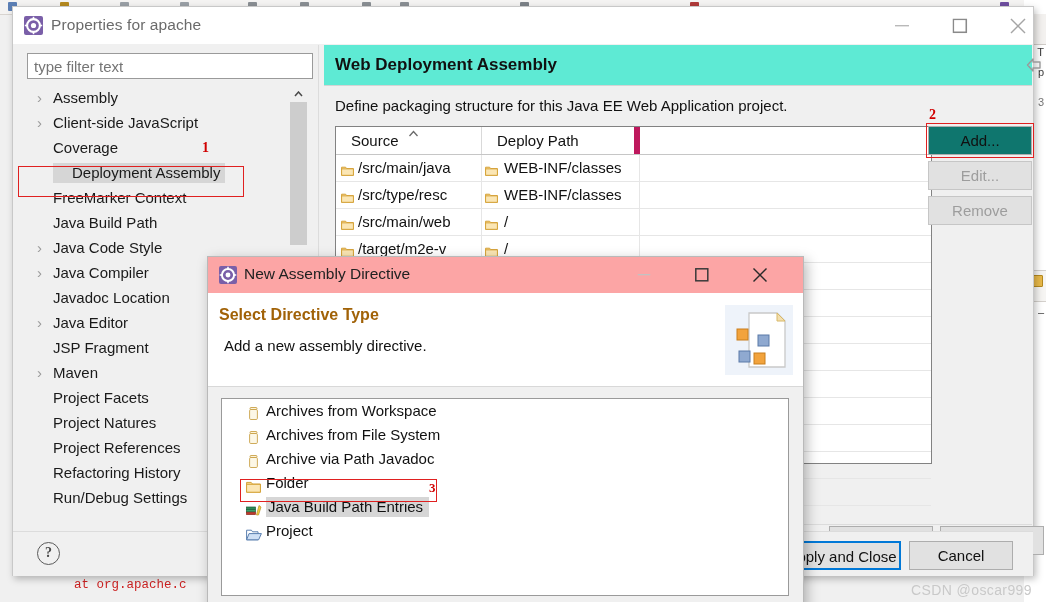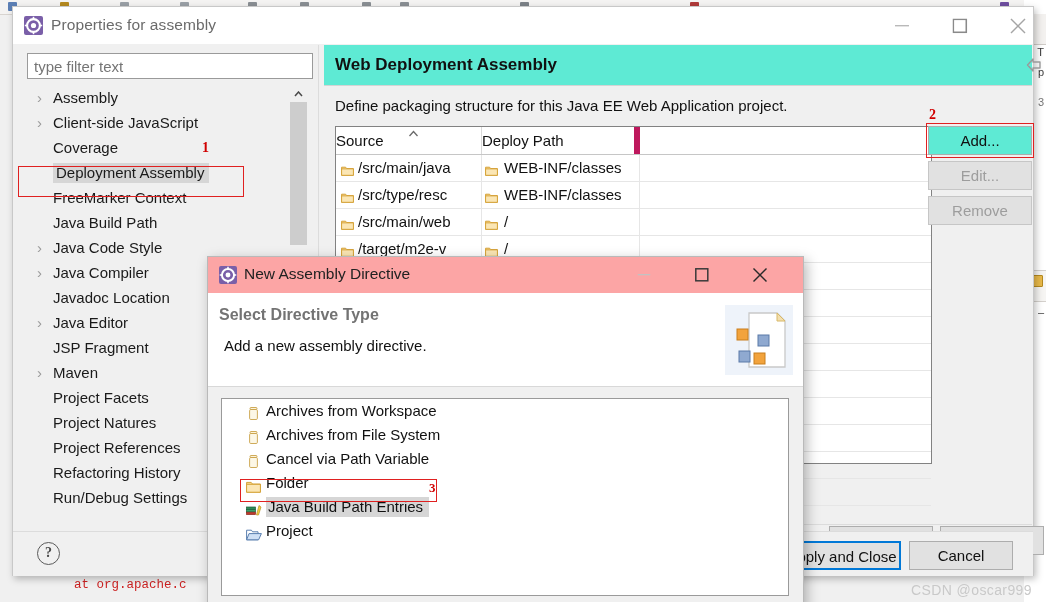--- a/index.html
+++ b/index.html
@@ -36,21 +36,21 @@
   
   #filter{
     position:absolute;left:14px;top:46px;width:286px;height:26px;
     box-sizing:border-box;border:1px solid #9a9a9a;background:#fff;
     font-family:"Liberation Sans",sans-serif;font-size:15px;color:#6d6d6d;
     padding:0 6px;outline:none;
   }
   #tree{position:absolute;left:14px;top:78px;width:286px;height:438px;background:#f0f0f0;overflow:hidden;}
   .tnode{position:relative;height:25px;line-height:25px;font-size:15px;color:#1a1a1a;padding-left:26px;white-space:nowrap;}
   .tnode .arrow{position:absolute;left:10px;top:0;height:25px;line-height:25px;color:#9a9a9a;font-size:12px;}
-  .tnode.sel > .lbl{background:#d6d6d6;padding:1px 5px 2px 3px;text-align:right;}
+  .tnode.sel > .lbl{background:#d6d6d6;padding:1px 5px 2px 19px;text-align:right;}
 
   
   #tscroll{position:absolute;left:277px;top:78px;width:17px;height:160px;background:#f0f0f0;}
   #tscroll .up{position:absolute;left:0;top:0;width:17px;height:17px;background:#f0f0f0;text-align:center;line-height:17px;font-size:10px;color:#555;}
   #tscroll .thumb{position:absolute;left:0;top:17px;width:17px;height:143px;background:#cdcdcd;}
 
   
   .hsep{position:absolute;background:#dcdcdc;height:1px;}
   .vsep{position:absolute;background:#dcdcdc;width:1px;}
 
@@ -60,36 +60,36 @@
   #rhead .h1{position:absolute;left:11px;top:10px;font-size:17px;font-weight:bold;color:#111;}
   #navzone{position:absolute;right:8px;top:8px;height:24px;}
   .navico{position:absolute;top:0;height:24px;}
 
   #rbody{position:absolute;left:0;top:41px;width:708px;height:437px;background:#f0f0f0;}
   #desc{position:absolute;left:11px;top:11px;font-size:15px;color:#111;white-space:nowrap;}
 
   
   #tbl{position:absolute;left:11px;top:40px;width:597px;height:338px;background:#fff;border:1px solid #828282;box-sizing:border-box;}
   #tbl .thead{position:relative;height:27px;background:#fff;border-bottom:1px solid #c6c6c6;}
-  #tbl .th{position:absolute;top:0;height:27px;line-height:27px;font-size:15px;color:#111;padding-left:0;box-sizing:border-box;}
+  #tbl .th{position:absolute;top:0;height:27px;line-height:27px;font-size:15px;color:#111;padding-left:15px;box-sizing:border-box;}
   #tbl .th.c1{left:0;width:146px;border-right:1px solid #d9d9d9;}
   #tbl .th.c2{left:146px;width:158px;border-right:6px solid #be185d;}
   #tbl .th.c3{left:304px;width:292px;}
   #tbl .sortarrow{position:absolute;left:72px;top:1px;font-size:11px;color:#6a6a6a;}
   #tbl .row{position:relative;height:26px;border-bottom:1px solid #e6e6e6;}
   #tbl .cell{position:absolute;top:0;height:26px;line-height:26px;font-size:15px;color:#111;white-space:nowrap;overflow:hidden;}
   #tbl .cell.c1{left:0;width:146px;padding-left:22px;box-sizing:border-box;border-right:1px solid #e6e6e6;}
   #tbl .cell.c2{left:146px;width:158px;padding-left:22px;box-sizing:border-box;border-right:1px solid #e6e6e6;}
   #tbl .cell.c3{left:304px;width:292px;}
   .folder-ico{position:absolute;left:5px;top:7px;width:13px;height:11px;}
   .folder-ico.c2i{left:149px;}
 
   
   .sbtn{position:absolute;right:0;width:104px;height:29px;box-sizing:border-box;
-        background:#5eead4;border:1px solid #adadad;font-size:15px;color:#111;
+        background:#0f766e;border:1px solid #adadad;font-size:15px;color:#111;
         text-align:center;line-height:27px;font-family:"Liberation Sans",sans-serif;}
   .sbtn.disabled{color:#9d9d9d;background:#e1e1e1;border-color:#c6c6c6;}
 
   #annot2{position:absolute;right:96px;top:-19px;color:#d00000;font-size:14px;font-weight:bold;font-family:"Liberation Serif",serif;}
   .redbox{position:absolute;border:1.6px solid #e02020;box-sizing:border-box;pointer-events:none;}
 
   
   #applybar{position:absolute;left:311px;top:517px;width:708px;height:34px;}
   #footer{position:absolute;left:0;top:524px;width:1020px;height:44px;background:#f0f0f0;border-top:1px solid #dcdcdc;}
   .fbtn{position:absolute;height:29px;box-sizing:border-box;background:#e1e1e1;border:1px solid #adadad;
@@ -100,21 +100,21 @@
 
   
   #modal{position:absolute;left:207px;top:256px;width:595px;height:352px;background:#f0f0f0;
          border:1px solid #b9b9b9;box-shadow:3px 4px 12px rgba(0,0,0,.28);}
   #modal .mtitle{position:absolute;left:0;top:0;width:595px;height:36px;background:#fca5a5;}
   #modal .mico{position:absolute;left:11px;top:9px;width:18px;height:18px;}
   #modal .mttxt{position:absolute;left:36px;top:8px;font-size:15.5px;color:#222;}
   .mwbtn{position:absolute;top:0;width:44px;height:36px;}
   .mwbtn svg{position:absolute;left:50%;top:50%;transform:translate(-50%,-50%);}
   #modal .mhead{position:absolute;left:0;top:36px;width:595px;height:93px;background:#fff;border-bottom:1px solid #d8d8d8;overflow:hidden;}
-  #modal .mh1{position:absolute;left:11px;top:13px;font-size:16px;font-weight:bold;color:#737373;}
+  #modal .mh1{position:absolute;left:11px;top:13px;font-size:16px;font-weight:bold;color:#a16207;}
   #modal .mh2{position:absolute;left:16px;top:44px;font-size:15px;color:#111;}
   #wizico{position:absolute;right:10px;top:12px;width:68px;height:70px;}
   #mlist{position:absolute;left:13px;top:141px;width:568px;height:198px;background:#fff;border:1px solid #9a9a9a;box-sizing:border-box;}
   .mitem{position:relative;height:24px;line-height:24px;font-size:15px;color:#111;padding-left:44px;white-space:nowrap;}
   .mitem .ico{position:absolute;left:24px;top:5px;width:15px;height:15px;}
   .mitem.sel .lbl{background:#d6d6d6;padding:1px 6px 2px 2px;}
 
   #annot3{position:absolute;left:429px;top:480px;color:#d00000;font-size:13px;font-weight:bold;font-family:"Liberation Serif",serif;}
   #annot1{position:absolute;left:202px;top:140px;color:#d00000;font-size:14px;font-weight:bold;font-family:"Liberation Serif",serif;}
 
@@ -158,21 +158,21 @@
         <circle cx="9.5" cy="9.5" r="6.4" fill="none" stroke="#ffffff" stroke-width="2.1"></circle>
         <circle cx="9.5" cy="9.5" r="2.6" fill="#ffffff"></circle>
         <g stroke="#ffffff" stroke-width="1.6">
           <line x1="9.5" y1="0.8" x2="9.5" y2="3.4"></line>
             <line x1="9.5" y1="15.6" x2="9.5" y2="18.2"></line>
           <line x1="0.8" y1="9.5" x2="3.4" y2="9.5"></line>
             <line x1="15.6" y1="9.5" x2="18.2" y2="9.5"></line>
         </g>
       </svg>
     </span>
-    <span class="title-txt">Properties for assembly</span>
+    <span class="title-txt">Properties for apache</span>
 
     <div class="wbtn" style="left:866px;">
       <svg width="14" height="2">
           <rect width="14" height="1.4" fill="#b9b9b9"></rect>
         </svg>
     </div>
     <div class="wbtn" style="left:924px;">
       <svg width="15" height="15">
           <rect x="0.8" y="0.8" width="13" height="13" fill="none" stroke="#8a8a8a" stroke-width="1.6"></rect>
         </svg>
@@ -436,21 +436,21 @@
             <rect x="4" y="1.5" width="7" height="2" rx="1" fill="#fdf3d8" stroke="#c9a24a" stroke-width="0.9"></rect>
             <rect x="3.6" y="3.5" width="7.8" height="10" rx="1.2" fill="#fcf7e6" stroke="#c9a24a" stroke-width="0.9"></rect>
           </svg></span><span class="lbl">Archives from Workspace</span></div>
       <div class="mitem"><span class="ico"><svg width="15" height="15" viewBox="0 0 15 15">
             <rect x="4" y="1.5" width="7" height="2" rx="1" fill="#fdf3d8" stroke="#c9a24a" stroke-width="0.9"></rect>
             <rect x="3.6" y="3.5" width="7.8" height="10" rx="1.2" fill="#fcf7e6" stroke="#c9a24a" stroke-width="0.9"></rect>
           </svg></span><span class="lbl">Archives from File System</span></div>
       <div class="mitem"><span class="ico"><svg width="15" height="15" viewBox="0 0 15 15">
             <rect x="4" y="1.5" width="7" height="2" rx="1" fill="#fdf3d8" stroke="#c9a24a" stroke-width="0.9"></rect>
             <rect x="3.6" y="3.5" width="7.8" height="10" rx="1.2" fill="#fcf7e6" stroke="#c9a24a" stroke-width="0.9"></rect>
-          </svg></span><span class="lbl">Cancel via Path Variable</span></div>
+          </svg></span><span class="lbl">Archive via Path Javadoc</span></div>
       <div class="mitem"><span class="ico"><svg width="15" height="13" viewBox="0 0 15 13">
             <path d="M0.6 2.4 L5.2 2.4 L6.5 4 L14.4 4 L14.4 12.2 L0.6 12.2 Z" fill="#f7d48a" stroke="#d09b2a" stroke-width="0.9"></path>
             <path d="M0.6 4.4 L14.4 4.4 L14.4 12.2 L0.6 12.2 Z" fill="#fbe6b4" stroke="#d09b2a" stroke-width="0.8"></path>
           </svg></span><span class="lbl">Folder</span></div>
       <div class="mitem sel"><span class="ico"><svg width="16" height="14" viewBox="0 0 16 14">
             <rect x="0.5" y="4" width="9" height="2.4" fill="#2e8b57" stroke="#1c5e3a" stroke-width="0.7"></rect>
             <rect x="0.5" y="6.6" width="9" height="2.4" fill="#3aa06a" stroke="#1c5e3a" stroke-width="0.7"></rect>
             <rect x="0.5" y="9.2" width="9" height="2.4" fill="#c0392b" stroke="#8c2b20" stroke-width="0.7"></rect>
             <path d="M10.5 12 L13 2.5 L15 4 L12.5 12 Z" fill="#f4d03f" stroke="#b8922b" stroke-width="0.7"></path>
           </svg></span><span class="lbl">Java Build Path Entries</span></div>

